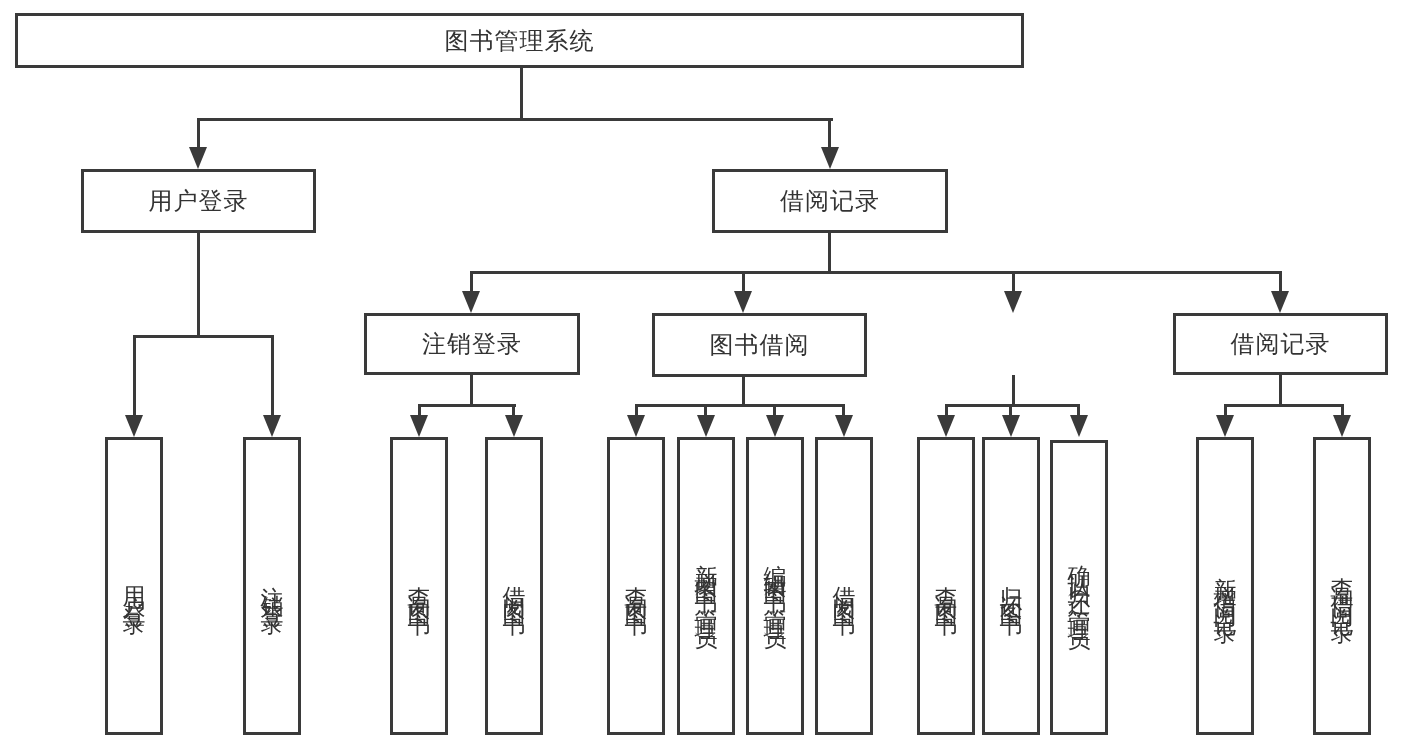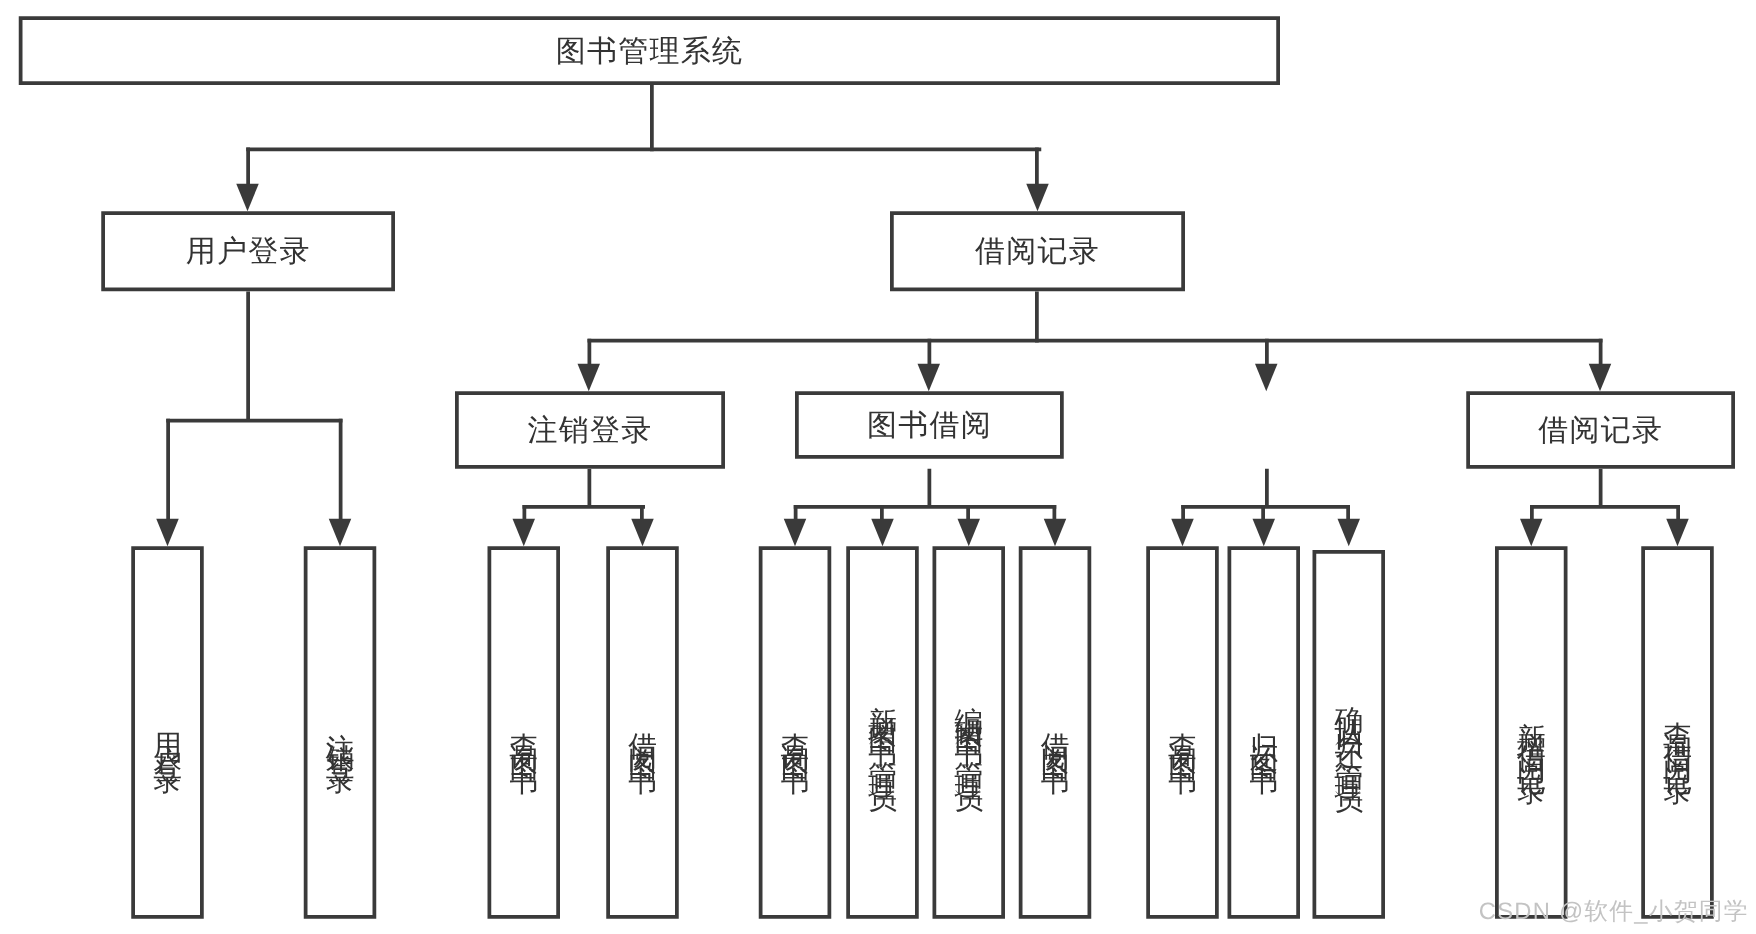--- a/index.html
+++ b/index.html
@@ -134,21 +134,21 @@
   </div>
 
   <div class="box h" style="left:712px;top:169px;width:236px;height:64px">
     <span>借阅记录</span>
   </div>
 
   <div class="box h" style="left:364px;top:313px;width:216px;height:62px">
     <span>注销登录</span>
   </div>
 
-  <div class="box h" style="left:636px;top:313px;width:215px;height:54px">
+  <div class="box h" style="left:652px;top:313px;width:215px;height:64px">
     <span>图书借阅</span>
   </div>
 
 
   <div class="box h" style="left:1173px;top:313px;width:215px;height:62px">
     <span>借阅记录</span>
   </div>
 
   <div class="box v" style="left:105px;top:437px;width:58px;height:298px">
     <span>用户登录</span>
@@ -187,15 +187,14 @@
     <span>确认归还（管理员）</span>
   </div>
 
   <div class="box v" style="left:1196px;top:437px;width:58px;height:298px">
     <span>新增借阅记录</span>
   </div>
   <div class="box v" style="left:1313px;top:437px;width:58px;height:298px">
     <span>查询借阅记录</span>
   </div>
 
-  <div class="watermark">CSDN @软件_小贺同学</div>
 
 </div>
 
 </body></html>

